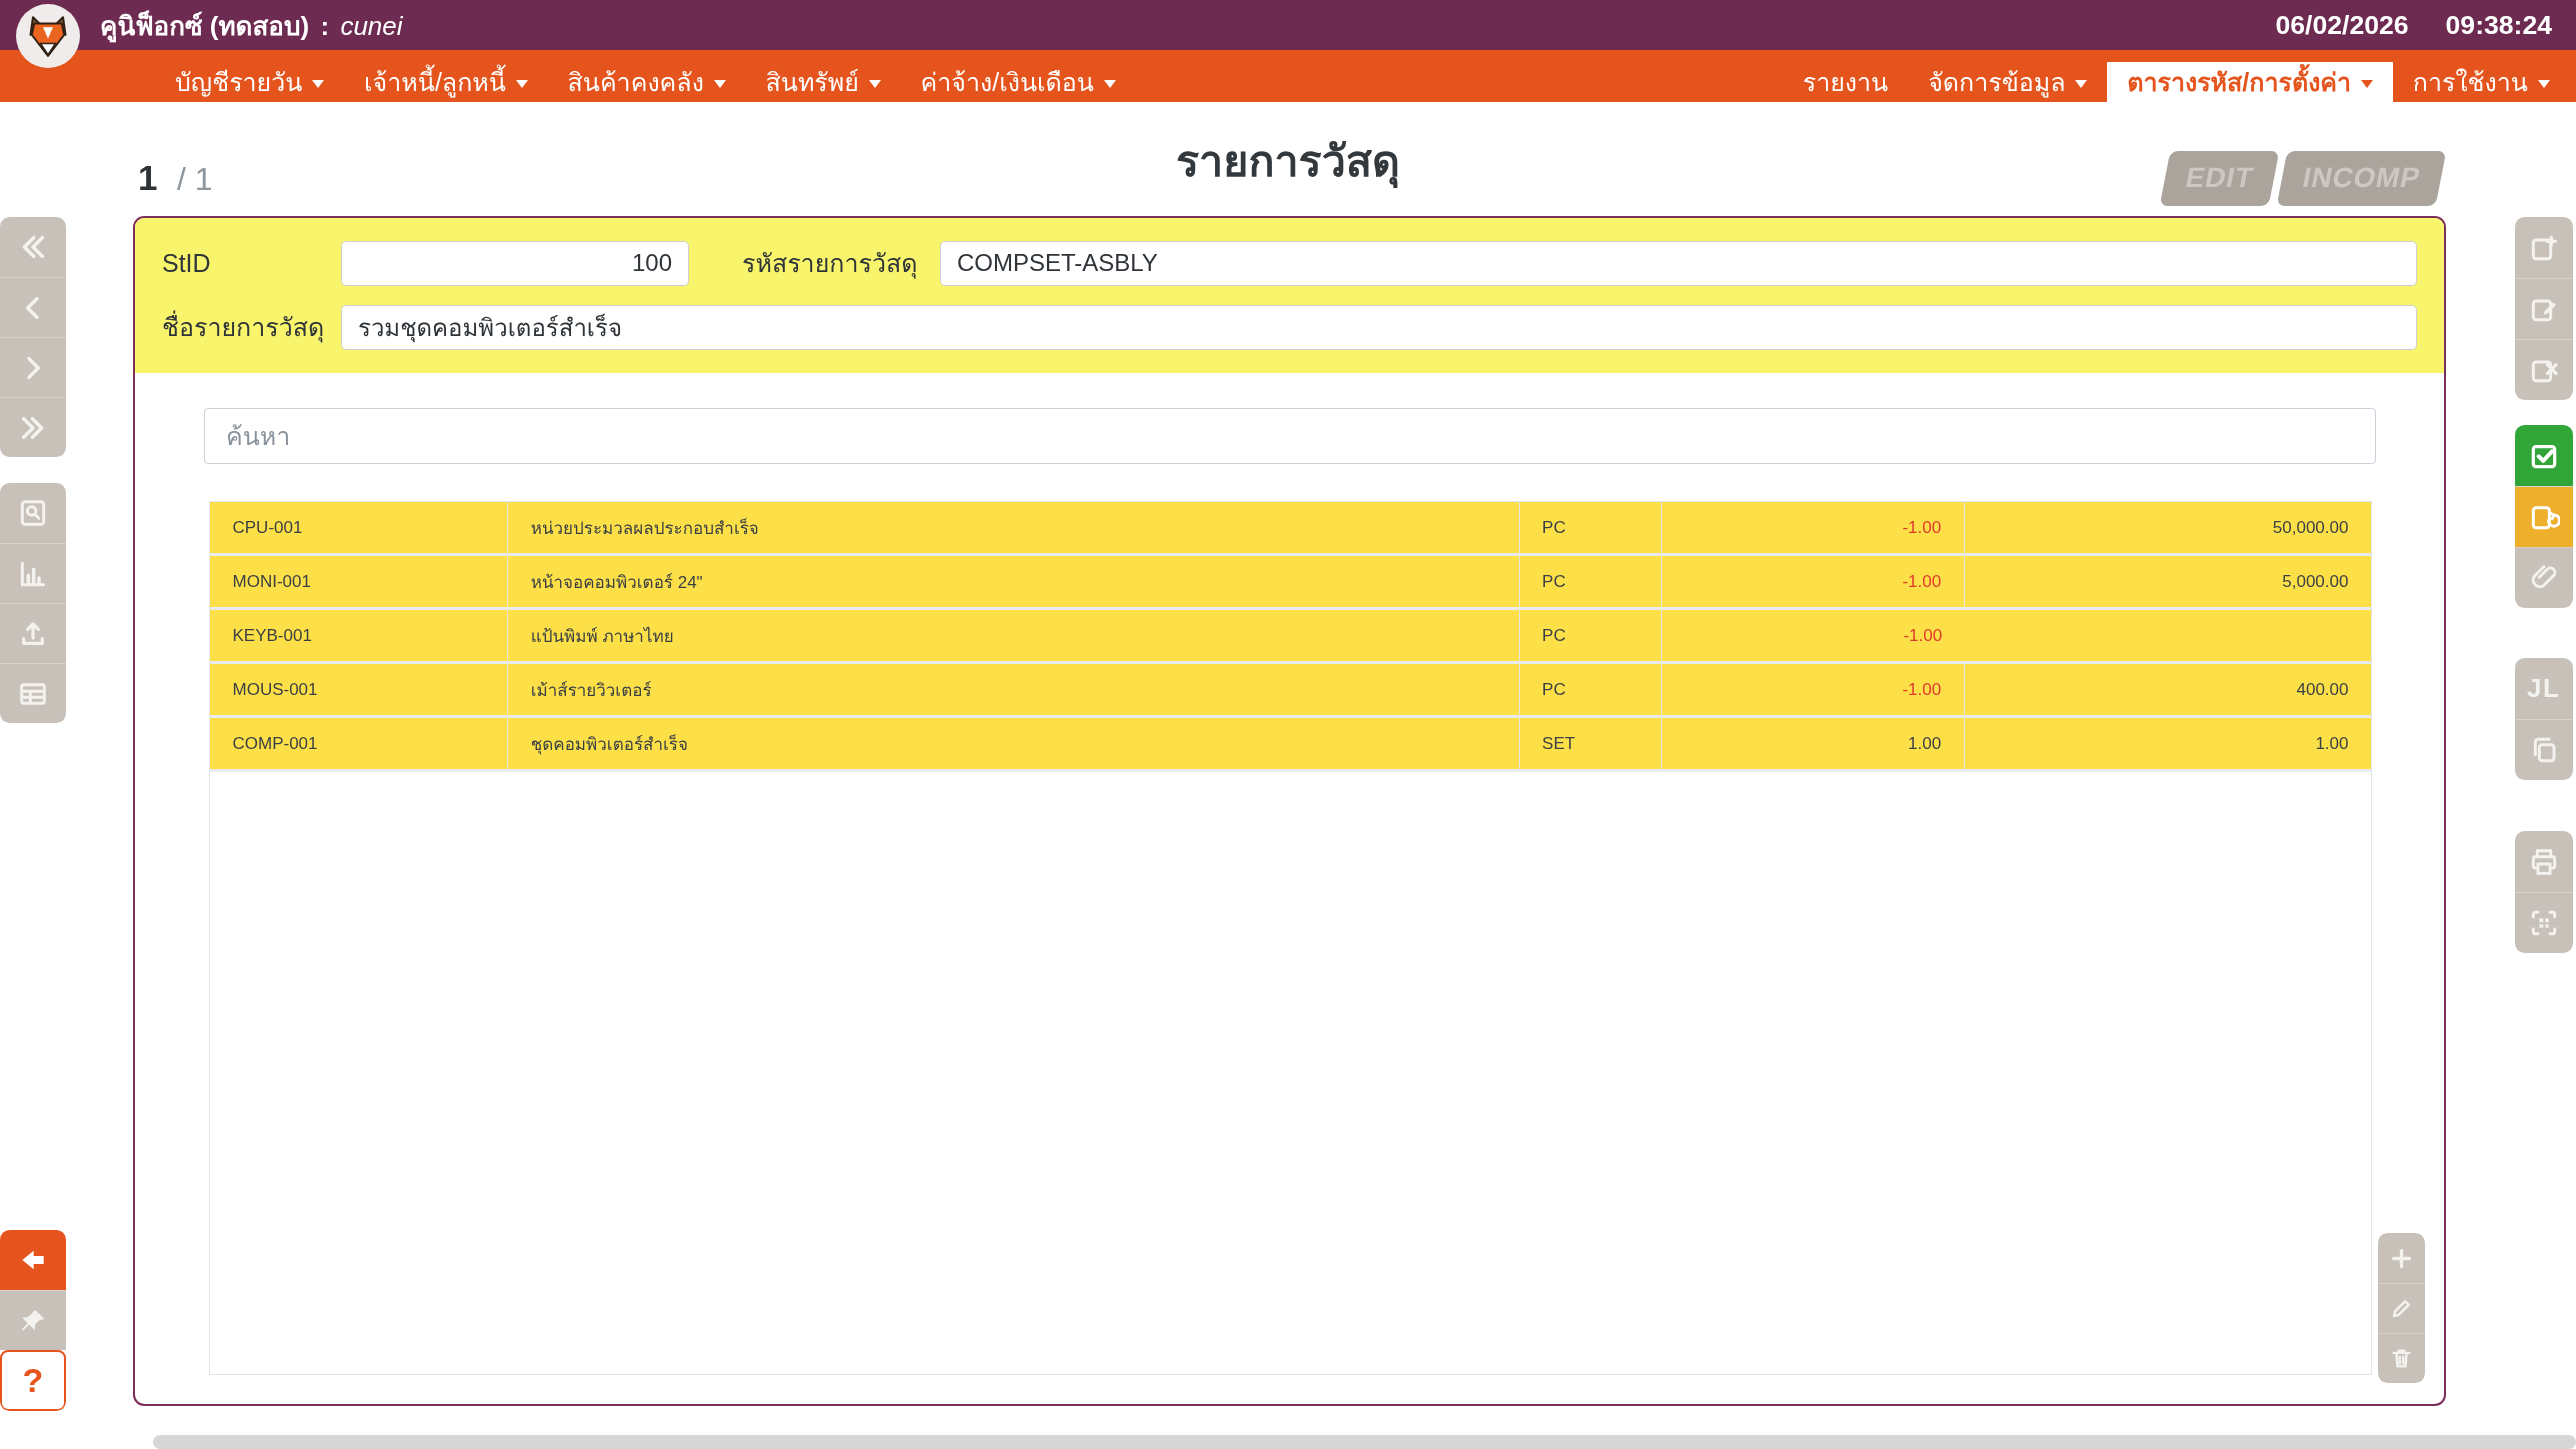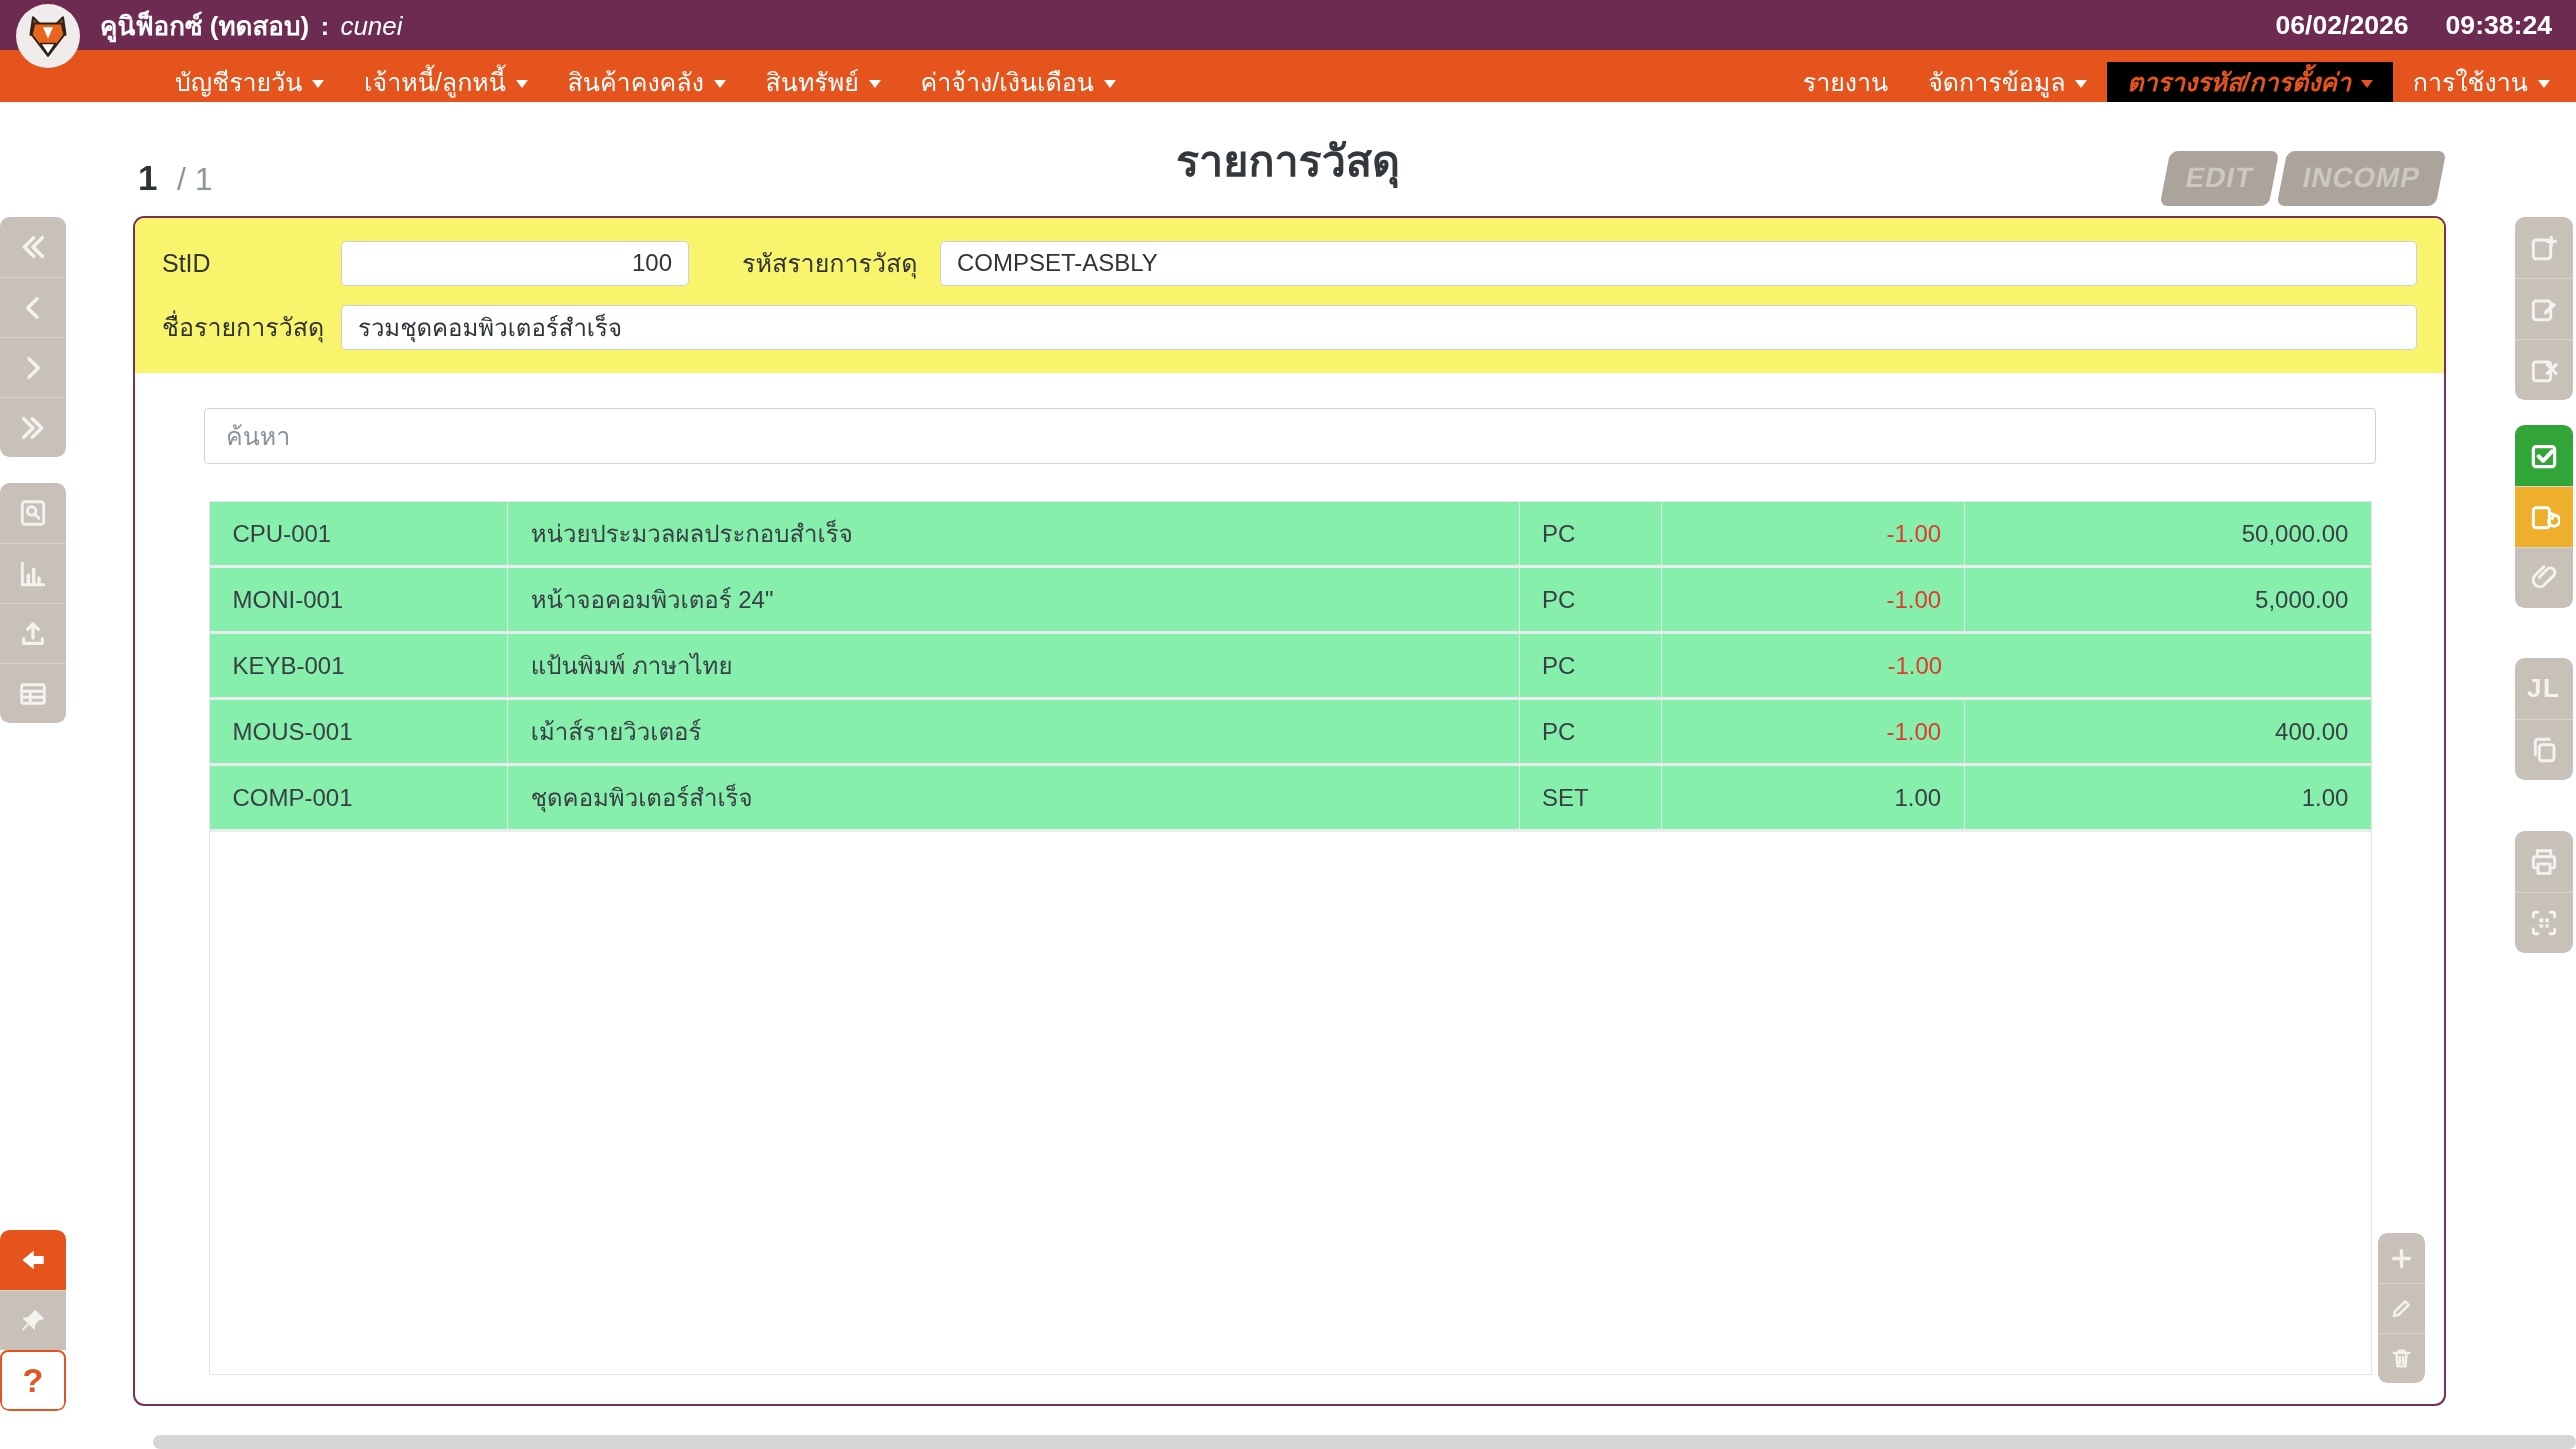--- a/index.html
+++ b/index.html
@@ -27,21 +27,21 @@
   .datetime { margin-left:auto; margin-right:24px; font-size:26.6px; font-weight:bold; display:flex; gap:37px; }
   
   .navbar {
     position:absolute; top:50px; left:0; right:0; height:52px;
     background:#e4541c; display:flex; align-items:flex-end; color:#fff; font-size:25px;
   }
   .nav-group { display:flex; align-items:stretch; }
   .nav-left { margin-left:155px; }
   .nav-right { margin-left:auto; margin-right:6.4px; }
   .nav-item { display:flex; align-items:center; gap:9.7px; padding:0 20px; cursor:pointer; white-space:nowrap; }
-  .nav-item.active { background:#000000; color:#e4541c; font-weight:bold;font-style:italic; }
+  .nav-item.active { background:#ffffff; color:#e4541c; font-weight:bold; }
   .caret { width:0; height:0; border-left:6.4px solid transparent; border-right:6.4px solid transparent;
            border-top:8px solid currentColor; margin-top:4.8px; }
   
   .record-nav { position:absolute; left:138px; top:158px; font-size:35px; }
   .record-nav .cur { font-weight:bold; color:#2e3338; }
   .record-nav .tot { color:#8f979e; font-size:32px; margin-left:9.7px; }
   .page-title { position:absolute; left:50%; transform:translateX(-50%); top:127px;
                 font-size:43px; font-weight:bold; color:#33383d; }
   .badges { position:absolute; right:135px; top:151px; display:flex; gap:8px; }
   .badge { transform:skewX(-11deg); background:#aba49c; color:#cdc7c1; font-weight:bold;
@@ -73,21 +73,21 @@
   }
   input.search::placeholder { color:#8a939c; }
   
   .table-area {
     margin:37px 72px 0 74px; height:874px;
     border:0.8px solid #e2e5ea; background:#fff; overflow:hidden;
   }
   .thead { display:flex; background:#e4541c; color:#fff; font-weight:bold; font-size:25px; height:61px; }
   .th { display:flex; align-items:center; justify-content:center; border-right:1.6px solid #fff; }
   .th:last-child { border-right:none; }
-  .tr { display:flex; height:66px; border-bottom:3.2px solid #e9ebef; font-size:24px; color:#3a3f45; background:#86efac; }
+  .tr { display:flex; height:54px; border-bottom:3.2px solid #e9ebef; font-size:17px; color:#3a3f45; background:#fde047; }
   .td { display:flex; align-items:center; padding:0 22.5px; border-right:0.8px solid #e2e5ea; overflow:hidden; white-space:nowrap; }
   .td:last-child { border-right:none; }
   .c-code { width:13.8%; }
   .c-name { width:46.8%; }
   .c-unit { width:6.6%; }
   .c-qty  { width:14.0%; justify-content:flex-end; }
   .c-val  { width:18.8%; justify-content:flex-end; }
   .td.neg { color:#e03a2e; }
   
   .row-actions { position:absolute; right:19.3px; bottom:21px; width:47px; display:flex; flex-direction:column; }

